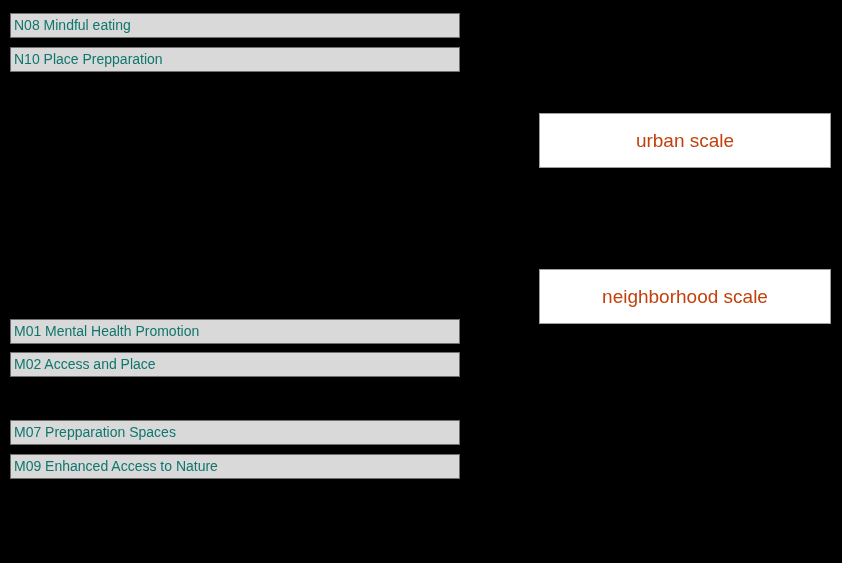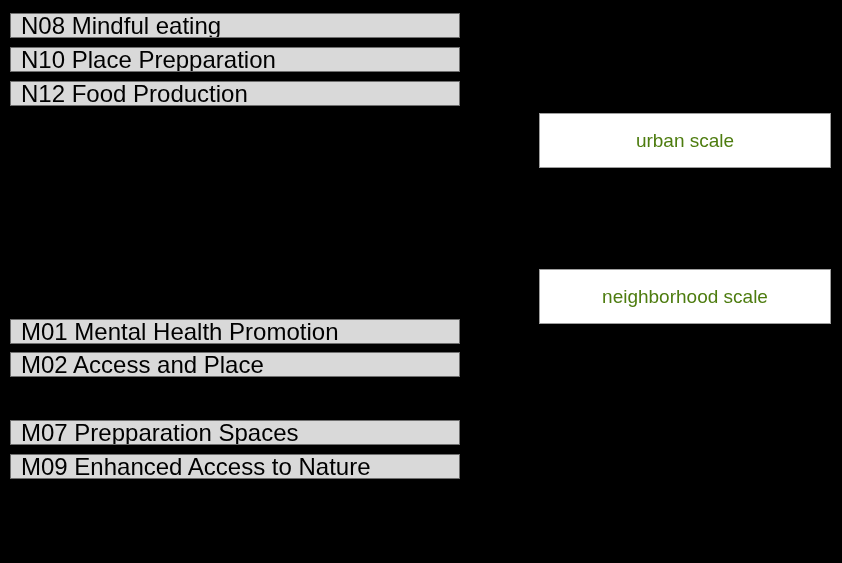--- a/index.html
+++ b/index.html
@@ -16,53 +16,52 @@
     font-family: "Liberation Sans", sans-serif;
   }
   .feature-bar {
     position: absolute;
     left: 10px;
     width: 450px;
     height: 25px;
     box-sizing: border-box;
     background: #d9d9d9;
     border: 1px solid #6f6f6f;
-    color: #000000;
-    font-size: 24px;
+    color: #0f766e;
+    font-size: 14px;
     line-height: 23px;
-    padding-left: 10px;
+    padding-left: 3px;
     white-space: nowrap;
     overflow: hidden;
   }
   .scale-box {
     position: absolute;
     left: 539px;
     width: 292px;
     height: 55px;
     box-sizing: border-box;
     background: #ffffff;
     border: 1px solid #9e9e9e;
-    color: #4d7c0f;
+    color: #c2410c;
     font-size: 19px;
     line-height: 53px;
     text-align: center;
     white-space: nowrap;
     overflow: hidden;
   }
 </style>
 </head>
 <body>
 
 <div class="canvas">
 
   <div class="feature-bar" style="top:13px">N08 Mindful eating</div>
 
   <div class="feature-bar" style="top:47px">N10 Place Prepparation</div>
 
-  <div class="feature-bar" style="top:81px">N12 Food Production</div>
 
   <div class="feature-bar" style="top:319px">M01 Mental Health Promotion</div>
 
   <div class="feature-bar" style="top:352px">M02 Access and Place</div>
 
 
   <div class="feature-bar" style="top:420px">M07 Prepparation Spaces</div>
 
   <div class="feature-bar" style="top:454px">M09 Enhanced Access to Nature</div>
 

